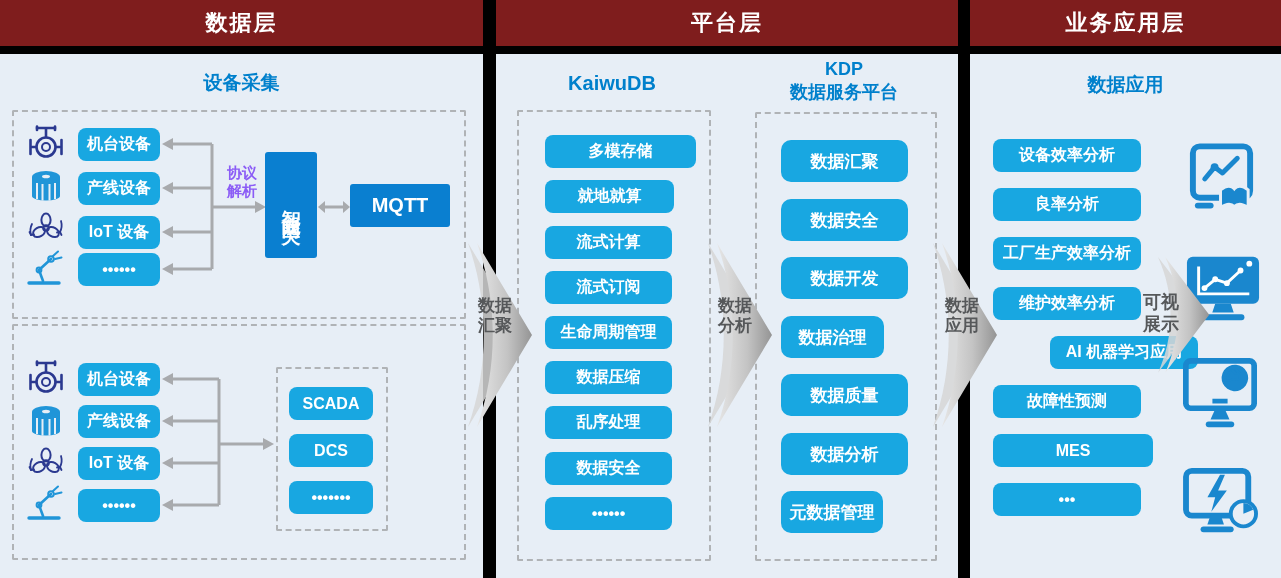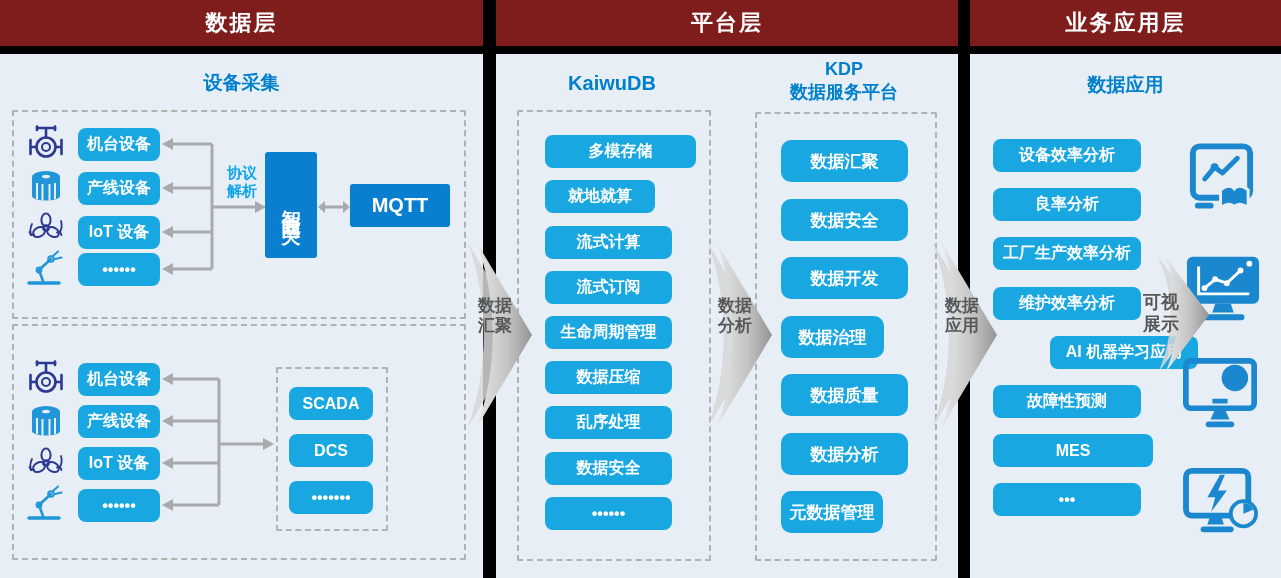--- a/index.html
+++ b/index.html
@@ -13,21 +13,21 @@
   .chip{position:absolute;background:#18a7e1;color:#fff;font-weight:700;font-size:16px;
         display:flex;align-items:center;justify-content:center;border-radius:8px;height:33px;z-index:3;white-space:nowrap;}
   .chip.big{height:42px;font-size:17px;border-radius:10px;}
   .darkbox{position:absolute;background:#0a7fd0;color:#fff;font-weight:700;
         display:flex;align-items:center;justify-content:center;border-radius:3px;z-index:3;}
   .vtext{writing-mode:vertical-rl;text-orientation:upright;letter-spacing:5px;font-size:19px;}
   .conn{position:absolute;z-index:2;}
   .flow-arrow{position:absolute;z-index:4;}
   .flow-label{position:absolute;z-index:5;color:#56585a;font-size:17px;font-weight:700;
         text-align:center;line-height:20px;}
-  .proto{position:absolute;z-index:3;color:#0ea5e9;font-size:15px;font-weight:700;
+  .proto{position:absolute;z-index:3;color:#8b5cf6;font-size:15px;font-weight:700;
         text-align:center;line-height:18px;}
   .icon44{position:absolute;z-index:3;}
   .appicon{position:absolute;z-index:3;}
 </style>
 </head>
 <body>
 
 <div id="canvas">
 
   <svg width="0" height="0" style="position:absolute" aria-hidden="true">
@@ -218,21 +218,21 @@
   </svg>
 
   <div class="dashed" style="left:276px;top:367px;width:108px;height:160px"></div>
   <div class="chip" style="left:289px;top:387px;width:84px">SCADA</div>
   <div class="chip" style="left:289px;top:434px;width:84px">DCS</div>
   <div class="chip" style="left:289px;top:481px;width:84px">•••••••</div>
 
   <div class="sec-title" style="left:517px;top:72px;width:190px;font-size:20px">KaiwuDB</div>
   <div class="dashed" style="left:517px;top:110px;width:190px;height:447px"></div>
   <div class="chip" style="left:545px;top:135px;width:151px">多模存储</div>
-  <div class="chip" style="left:545px;top:180px;width:110px">就地就算</div>
+  <div class="chip" style="left:545px;top:180px;width:129px">就地就算</div>
   <div class="chip" style="left:545px;top:226px;width:127px">流式计算</div>
   <div class="chip" style="left:545px;top:271px;width:127px">流式订阅</div>
   <div class="chip" style="left:545px;top:316px;width:127px">生命周期管理</div>
   <div class="chip" style="left:545px;top:361px;width:127px">数据压缩</div>
   <div class="chip" style="left:545px;top:406px;width:127px">乱序处理</div>
   <div class="chip" style="left:545px;top:452px;width:127px">数据安全</div>
   <div class="chip" style="left:545px;top:497px;width:127px">••••••</div>
 
   <div class="sec-title" style="left:755px;top:58px;width:178px;font-size:18px;line-height:23px">
     <span>KDP</span><br>

